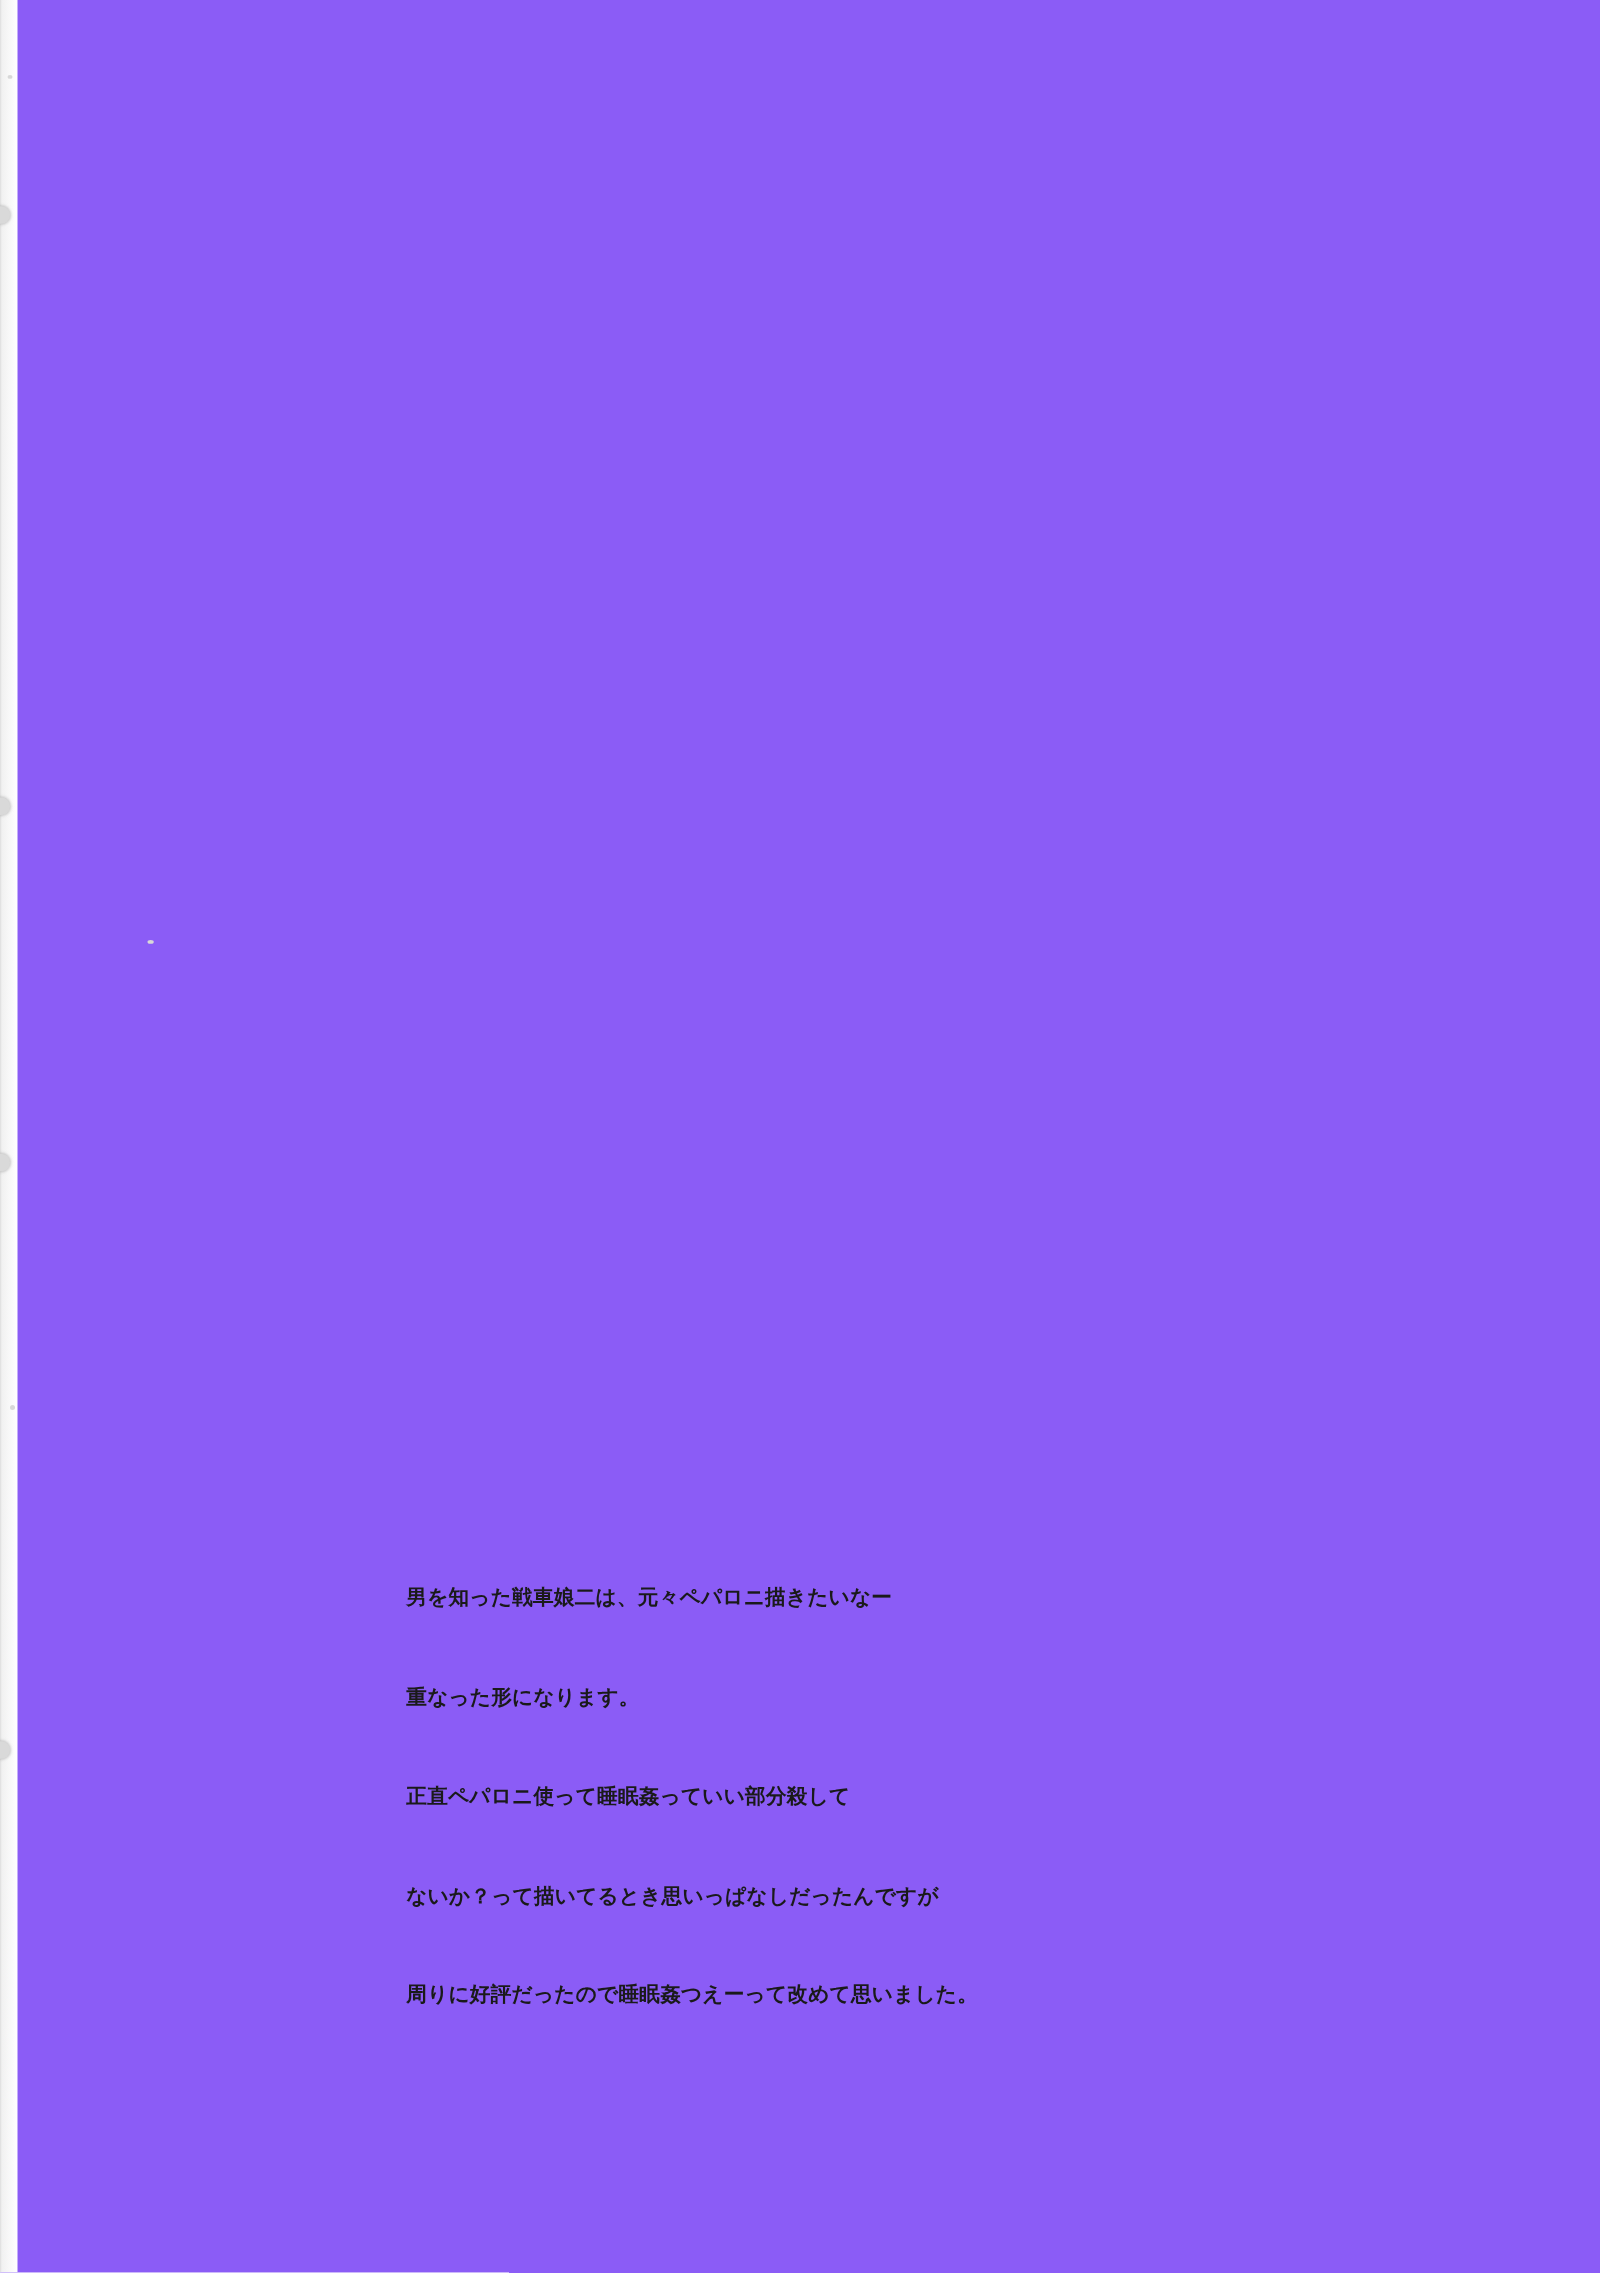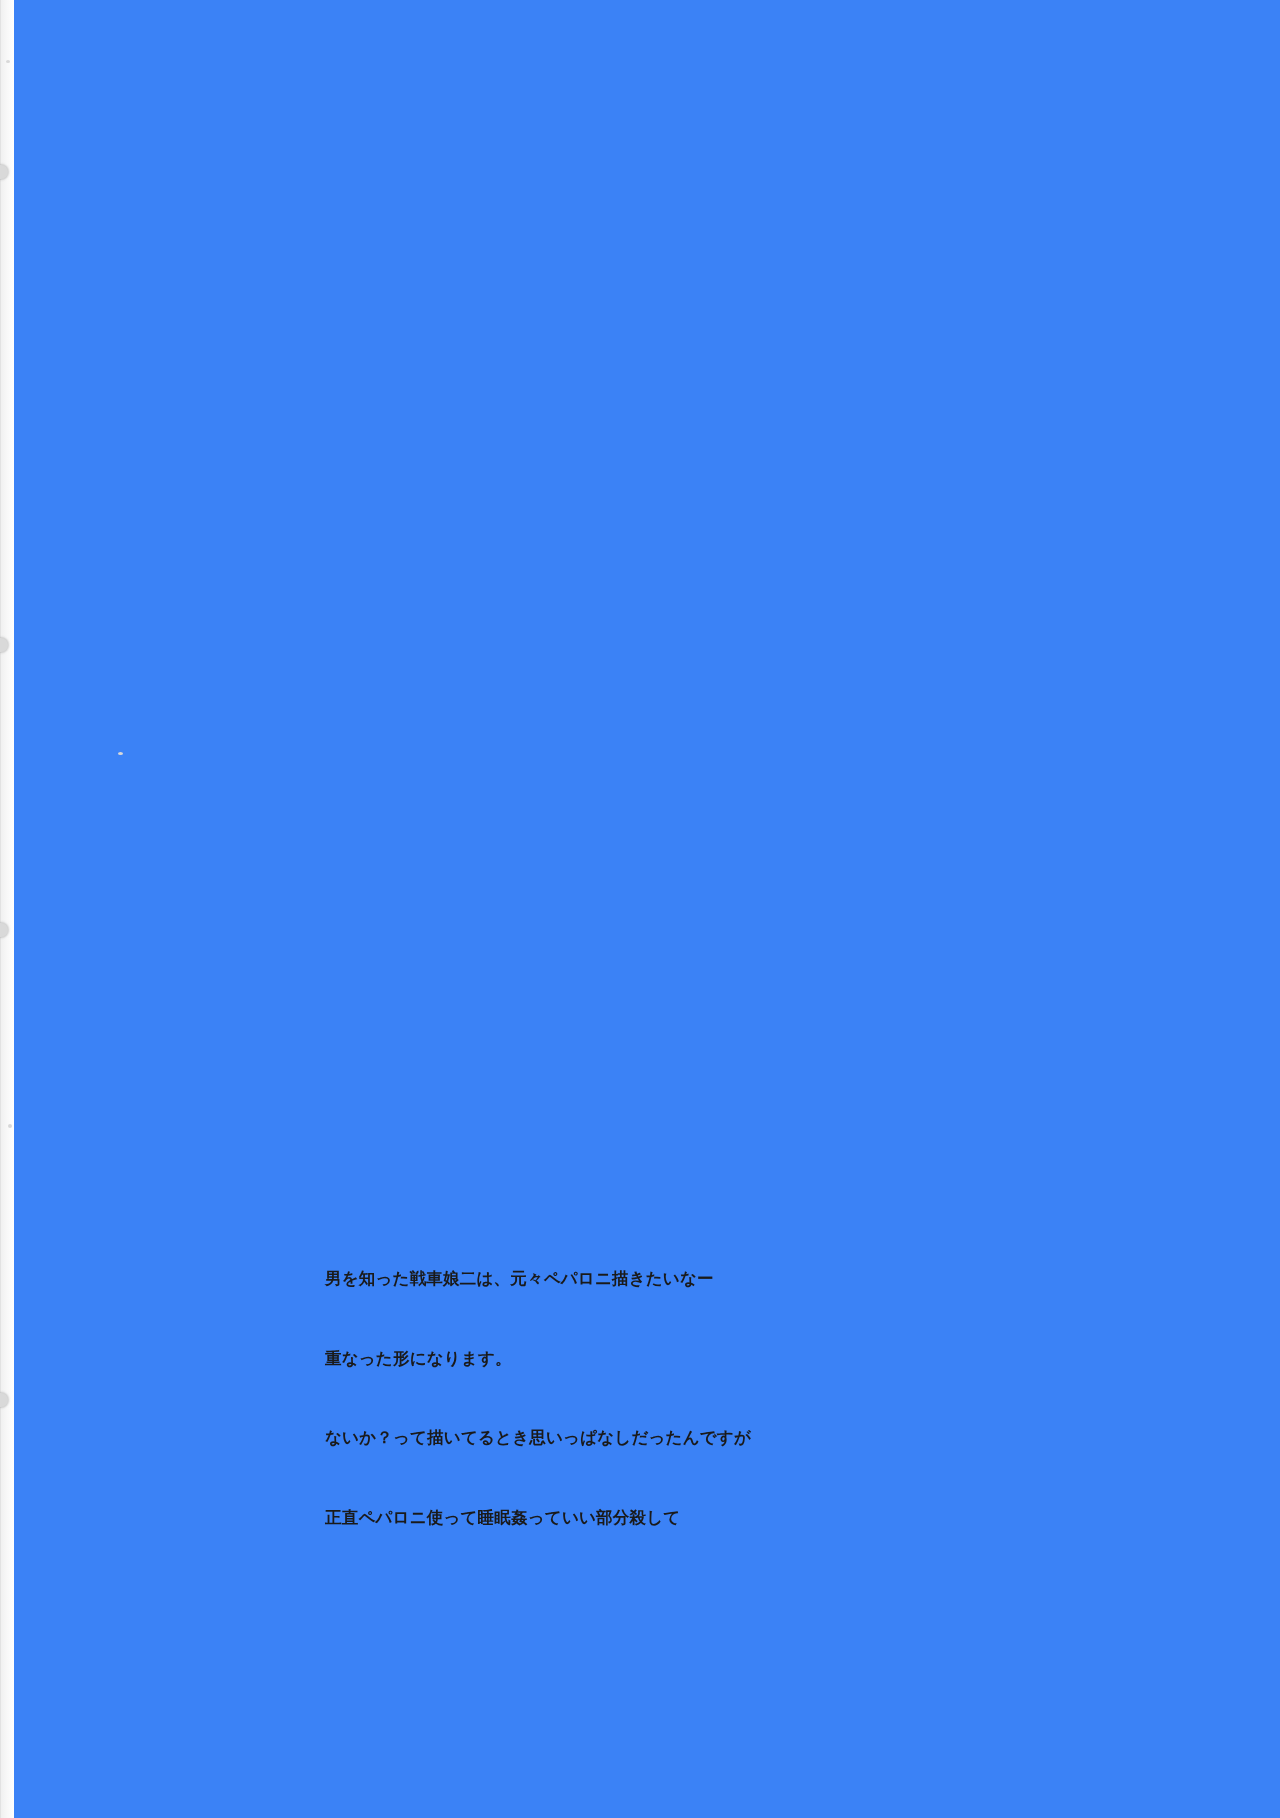--- a/index.html
+++ b/index.html
@@ -4,21 +4,21 @@
 <style>
   html, body {
     margin: 0;
     padding: 0;
     background: #ffffff;
   }
   .page {
     position: relative;
     width: 1280px;
     height: 1818px;
-    background: #3b82f6;
+    background: #8b5cf6;
     overflow: hidden;
     font-family: "Liberation Sans", sans-serif;
   }
 
   
   .scan-edge {
     position: absolute;
     left: 0;
     top: 0;
     width: 14px;
@@ -76,17 +76,18 @@
   <div class="punch" style="top:923px;"></div>
   <div class="punch" style="top:1393px;"></div>
 
   <div class="speck" style="left:118px; top:752px; width:5px; height:3px;"></div>
   <div class="speck" style="left:6px; top:60px; width:4px; height:3px;"></div>
   <div class="speck" style="left:8px; top:1124px; width:4px; height:4px;"></div>
 
   <div class="afterword">
     <span class="ln">男を知った戦車娘二は、元々ペパロニ描きたいなー</span>
     <span class="ln">重なった形になります。</span>
+    <span class="ln">正直ペパロニ使って睡眠姦っていい部分殺して</span>
     <span class="ln">ないか？って描いてるとき思いっぱなしだったんですが</span>
-    <span class="ln">正直ペパロニ使って睡眠姦っていい部分殺して</span>
+    <span class="ln">周りに好評だったので睡眠姦つえーって改めて思いました。</span>
   </div>
 
 </div>
 
 </body></html>

